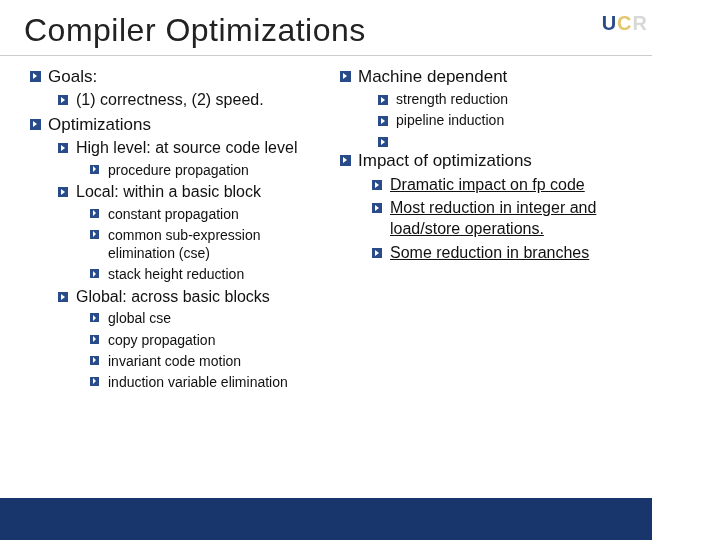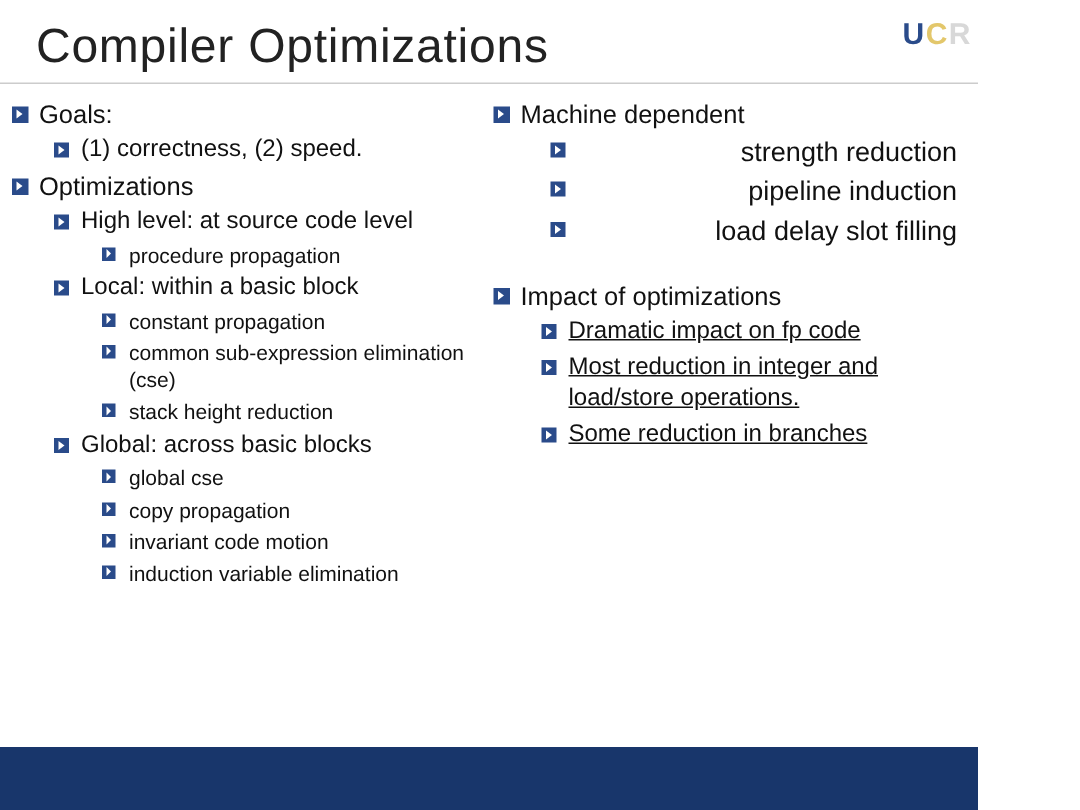--- a/index.html
+++ b/index.html
@@ -4,37 +4,37 @@
 <style>
   * { box-sizing: border-box; margin: 0; padding: 0; }
   html, body { width: 720px; height: 540px; font-family: Arial, Helvetica, sans-serif; background: #fff; }
   .slide { position: relative; width: 652px; height: 540px; }
   .title { font-size: 32px; font-weight: 400; color: #222; padding: 12px 0 6px 24px; letter-spacing: 0.5px; }
   .rule { height: 1px; background: #ccc; margin: 0 0 6px 0; }
   .logo { position: absolute; top: 12px; right: 4px; font-size: 20px; letter-spacing: 1px; font-weight: 700; }
   .logo .u { color: #2a4b8a; }
   .logo .c { color: #e3c76b; }
   .logo .r { color: #d8d8d8; }
-  .cols { display: flex; padding: 4px 14px 0 8px; gap: 12px; }
+  .cols { display: flex; padding: 4px 14px 0 30px; gap: 12px; }
   .col { flex: 1 1 50%; }
   ul { list-style: none; }
   li { position: relative; padding-left: 18px; line-height: 1.3; margin-bottom: 3px; color: #111; }
   .chev { position: absolute; left: 0; top: 3px; width: 11px; height: 11px; background: #2a4b8a; }
   .chev::after { content: ""; position: absolute; left: 3px; top: 2px; width: 0; height: 0; border-top: 3.5px solid transparent; border-bottom: 3.5px solid transparent; border-left: 4px solid #fff; }
   .lvl1 > li { font-size: 17px; }
   .lvl2 { margin: 2px 0 3px 10px; }
   .lvl2 > li { font-size: 16px; }
   .lvl3 { margin: 2px 0 3px 14px; }
   .lvl3 > li { font-size: 14px; }
   .lvl1 > li > .chev { width: 11px; height: 11px; top: 5px; }
   .lvl2 > li > .chev { width: 10px; height: 10px; top: 5px; }
   .lvl3 > li > .chev { width: 9px; height: 9px; top: 4px; }
   .lvl3 > li > .chev::after { left: 2.5px; top: 1.5px; border-top-width: 3px; border-bottom-width: 3px; border-left-width: 3.5px; }
   .rlvl2 { margin-left: 20px; }
-  .rlvl2 > li { font-size: 18px; text-align: right; }
+  .rlvl2 > li { font-size: 14px; }
   .rimpact2 { margin-left: 14px; text-decoration: underline; }
   .rimpact2 > li { font-size: 16px; }
   .gap { height: 18px; }
   .footer { position: absolute; left: 0; right: 0; bottom: 0; height: 42px; background: #18366b; }
 </style>
 </head>
 <body>
 
 <div class="slide">
   <div class="title">Compiler Optimizations</div>
@@ -77,21 +77,21 @@
         </li>
       </ul>
     </div>
 
     <div class="col">
       <ul class="lvl1">
         <li><span class="chev"></span><span>Machine dependent</span>
           <ul class="lvl2 rlvl2">
             <li><span class="chev"></span><span>strength reduction</span></li>
             <li><span class="chev"></span><span>pipeline induction</span></li>
-            <li><span class="chev"></span><span>load delay slot filling</span></li>
+            <li><span class="chev"></span></li>
           </ul>
         </li>
       </ul>
       <div class="gap"></div>
       <ul class="lvl1">
         <li><span class="chev"></span><span>Impact of optimizations</span>
           <ul class="lvl2 rimpact2">
             <li><span class="chev"></span><span>Dramatic impact on fp code</span></li>
             <li><span class="chev"></span><span>Most reduction in integer and load/store operations.</span></li>
             <li><span class="chev"></span><span>Some reduction in branches</span></li>

